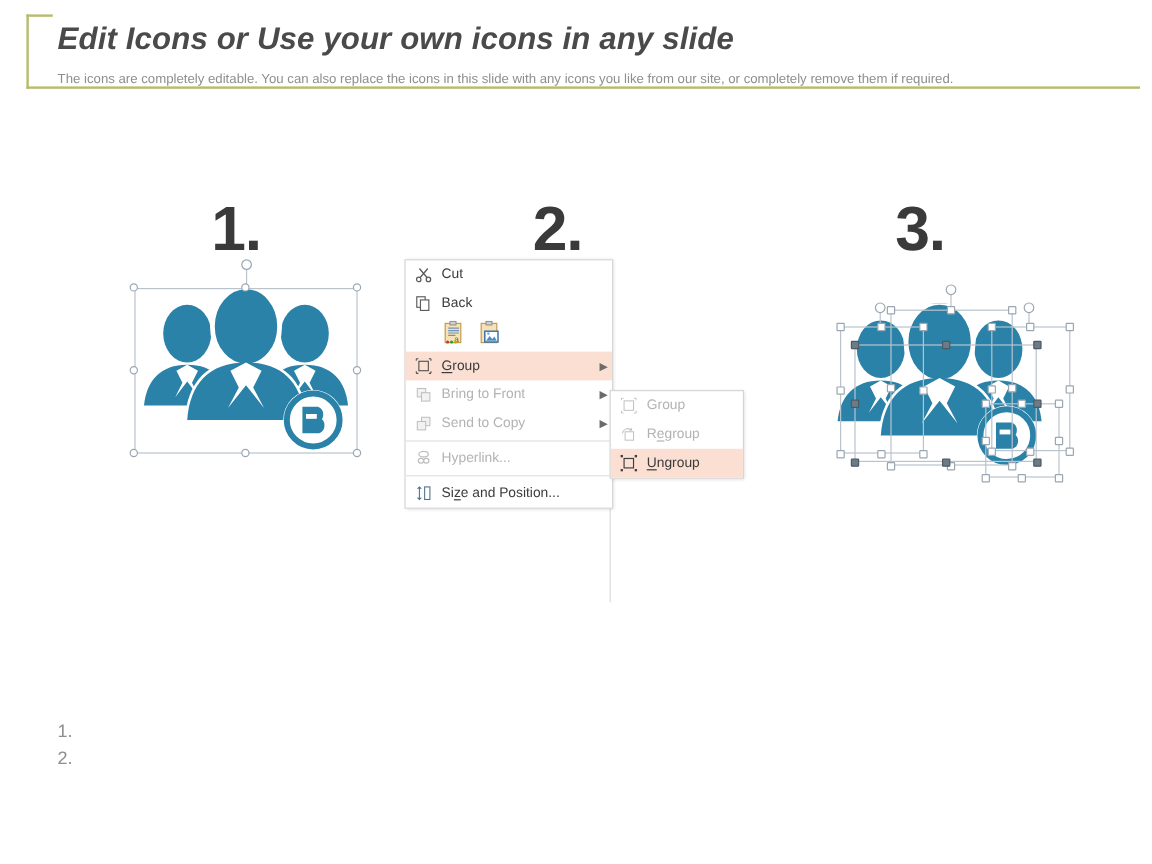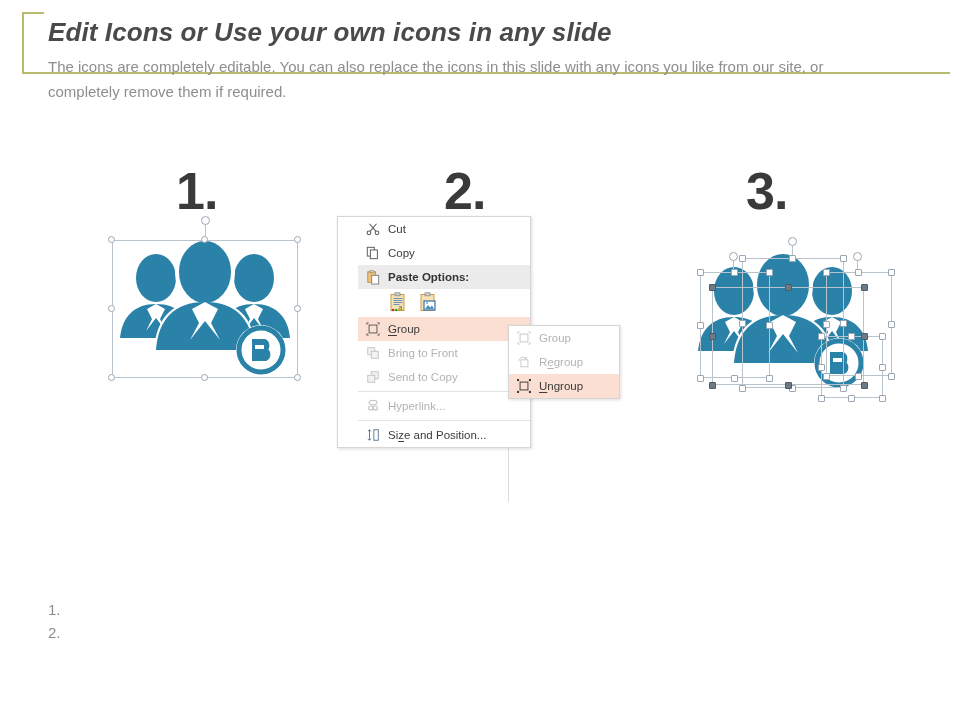--- a/index.html
+++ b/index.html
@@ -18,21 +18,21 @@
   .hdr-tline{position:absolute;left:22px;top:12px;width:22px;height:2px;background:#b8bb6e;}
   .hdr-bline{position:absolute;left:22px;top:72px;width:928px;height:2px;background:#b8bb6e;}
 
   .title{
     position:absolute;left:48px;top:17px;
     font-size:26px;font-style:italic;font-weight:700;
     color:#4a4a4a;letter-spacing:.1px;white-space:nowrap;
   }
   .subtitle{
     position:absolute;left:48px;top:54px;width:830px;
-    font-size:15px;color:#8e8e8e;line-height:25px;
+    font-size:11px;color:#8e8e8e;line-height:25px;
   }
 
   
   .numeral{
     position:absolute;font-size:52px;font-weight:700;color:#3a3a3a;
     line-height:1;letter-spacing:-1px;
   }
   .num1{left:176px;top:165px;}
   .num2{left:444px;top:165px;}
   .num3{left:746px;top:165px;}
@@ -53,21 +53,21 @@
     position:absolute;width:9px;height:9px;border-radius:50%;
     background:#fff;border:1px solid #9aa7b2;box-sizing:border-box;
   }
   .rotstem{position:absolute;width:1px;background:#b9c3cc;}
 
   
   .ctxmenu{
     position:absolute;left:337px;top:216px;width:172px;
     background:#ffffff;border:1px solid #d6d6d6;
     box-shadow:1px 1px 3px rgba(0,0,0,.14);
-    font-size:11.5px;color:#3c3c3c;padding-left:20px;
+    font-size:11.5px;color:#3c3c3c;
   }
   .mi{position:relative;height:24px;display:flex;align-items:center;}
   .mi .ic{width:30px;min-width:30px;height:24px;display:flex;align-items:center;justify-content:center;}
   .mi .lbl{flex:1;white-space:nowrap;}
   .mi .arrow{width:14px;min-width:14px;text-align:center;font-size:9px;color:#6b6b6b;}
   .mi.disabled .lbl{color:#b3b3b3;}
   .mi.hl{background:#fadfd2;}
   .mi.hdr{background:#ebebeb;font-weight:700;color:#333;}
   .mi.hdr .lbl{font-weight:700;}
   .sep{height:1px;background:#e2e2e2;margin:2px 0;}
@@ -160,33 +160,23 @@
 
     <div class="mi">
       <span class="ic">
         <svg width="14" height="14" viewBox="0 0 16 16">
             <g fill="#fff" stroke="#5b5b5b" stroke-width="1.1">
               <rect x="1.5" y="1.5" width="8" height="10"></rect>
               <rect x="5" y="4.5" width="8" height="10"></rect>
             </g>
           </svg>
       </span>
-      <span class="lbl">Copy</span>
-    </div>
-
-    <div class="mi hdr">
-      <span class="ic">
-        <svg width="14" height="15" viewBox="0 0 16 17">
-            <rect x="2" y="2" width="9" height="12" fill="#f0c07a" stroke="#c08a3e" stroke-width="1"></rect>
-            <rect x="4.5" y="0.7" width="4" height="2.4" fill="#d9d9d9" stroke="#8a8a8a" stroke-width=".8"></rect>
-            <rect x="6.5" y="6" width="8" height="10" fill="#fff" stroke="#7a7a7a" stroke-width="1"></rect>
-          </svg>
-      </span>
-      <span class="lbl">Paste Options:</span>
-    </div>
+      <span class="lbl">Back</span>
+    </div>
+
 
     <div class="pasterow">
       <span>
         <svg width="20" height="21" viewBox="0 0 20 21">
           <rect x="3" y="2.5" width="13" height="16" fill="#f7e2b6" stroke="#c79b4c" stroke-width="1"></rect>
           <rect x="7" y="0.8" width="5" height="3" fill="#cfcfcf" stroke="#8a8a8a" stroke-width=".8"></rect>
           <g stroke="#6f93b8" stroke-width="1">
               <path d="M5.5 6.5h9M5.5 8.5h9M5.5 10.5h9M5.5 12.5h6"></path>
             </g>
           <text x="10.5" y="18" font-size="7" font-family="Liberation Sans, sans-serif" fill="#2c7a2c">a</text>

